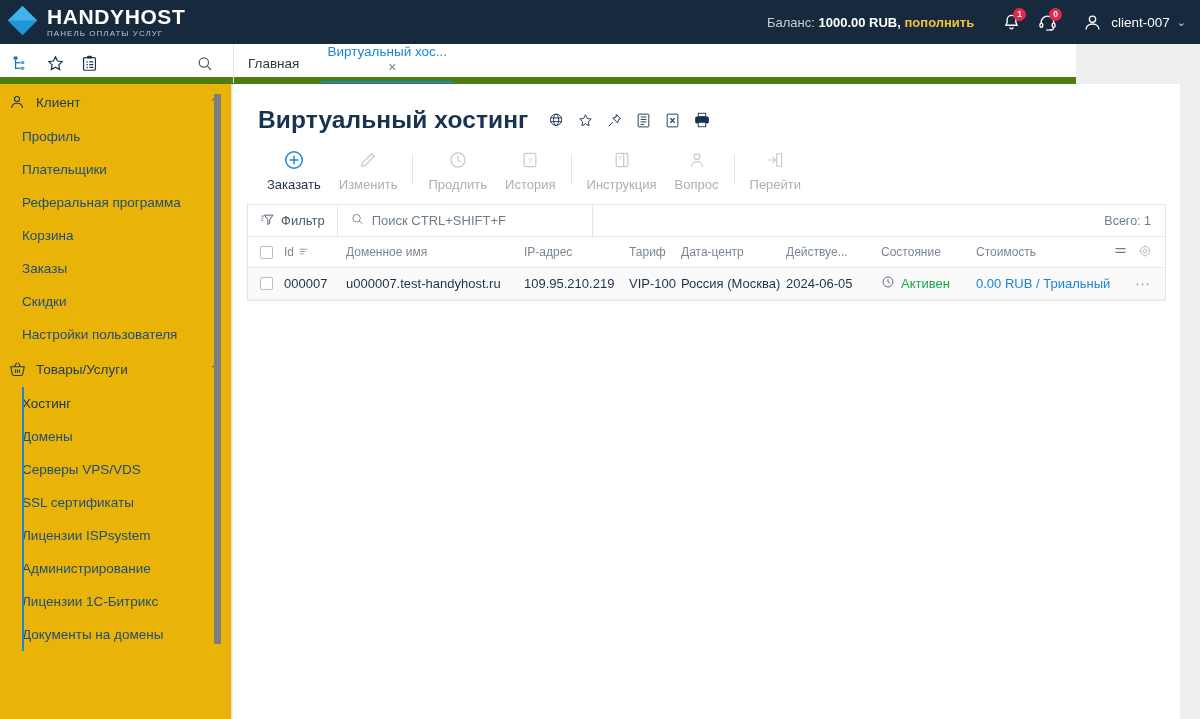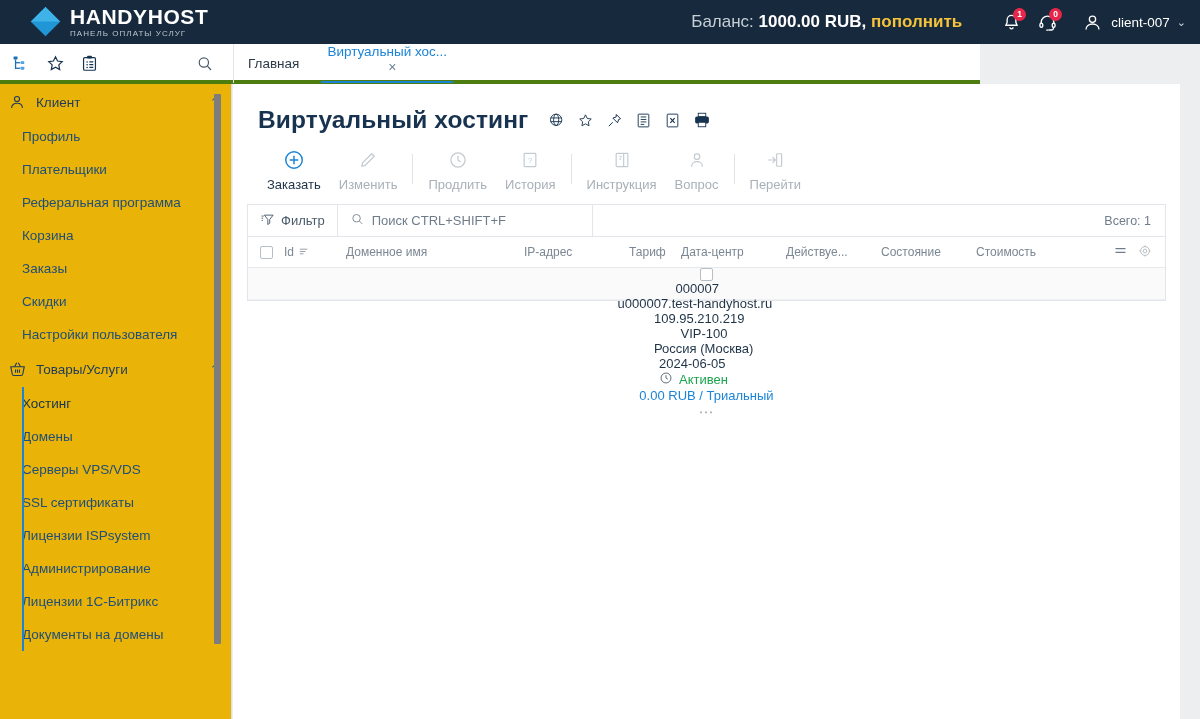--- a/index.html
+++ b/index.html
@@ -12,64 +12,64 @@
     -webkit-font-smoothing: antialiased;
   }
 
   
   .topbar {
     position: absolute; top: 0; left: 0;
     width: 1200px; height: 44px;
     background: #17293c;
     display: flex; align-items: center;
   }
-  .logo-wrap { display: flex; align-items: center; padding-left: 31px; }
+  .logo-wrap { display: flex; align-items: flex-start; padding-left: 8px; }
   .logo-diamond { width: 30px; height: 30px; position: relative; margin-right: 9px; }
   .logo-diamond .d { position: absolute; width: 21px; height: 21px; transform: rotate(45deg); top: 4px; left: 4px; }
   .logo-diamond .d1 { background: #2196d6; }
   .logo-diamond .d2 {
     background: #3fb3e8;
     clip-path: polygon(0 0, 100% 0, 0 100%);
   }
   .logo-text-block { line-height: 1; }
   .logo-name {
     color: #ffffff; font-size: 21px; font-weight: bold;
     letter-spacing: 0.6px; display: block;
   }
   .logo-sub {
     color: #bcc6d0; font-size: 8px; letter-spacing: 1.05px;
     display: block; margin-top: 3px;
   }
   .topbar-right {
     margin-left: auto; display: flex; align-items: center;
     padding-right: 14px; height: 44px;
   }
-  .balance { font-size: 17px; color: #c6ced6; margin-right: 34px; white-space: nowrap; }
+  .balance { font-size: 13px; color: #c6ced6; margin-right: 22px; white-space: nowrap; }
   .balance .bal-amount { color: #ffffff; font-weight: bold; }
   .balance .bal-link { color: #f5c33b; font-weight: bold; cursor: pointer; }
   .notif-icon { position: relative; width: 30px; height: 30px; margin-right: 6px; cursor: pointer;
                 display:flex; align-items:center; justify-content:center; }
   .badge {
     position: absolute; top: 1px; right: 0px;
     background: #e8264a; color: #fff;
     font-size: 8.5px; font-weight: bold;
     min-width: 13px; height: 13px; border-radius: 7px;
     display: flex; align-items: center; justify-content: center;
     padding: 0 3px; line-height: 1;
   }
   .user-block { display: flex; align-items: center; margin-left: 14px; cursor: pointer; }
   .user-name { color: #ffffff; font-size: 13.5px; margin: 0 7px 0 8px; }
   .caret-down { color: #cfd6de; font-size: 11px; }
 
   
   .secondbar {
     position: absolute; top: 44px; left: 0;
-    width: 980px; height: 40px;
+    width: 1076px; height: 40px;
     background: #ffffff;
-    border-bottom: 4px solid #4d7c0f;
+    border-bottom: 7px solid #4d7c0f;
   }
   .sb-icons {
     position: absolute; left: 0; top: 0; width: 232px; height: 39px;
     display: flex; align-items: center; padding-left: 4px;
   }
   .sb-ico { width: 34px; height: 34px; display: flex; align-items: center; justify-content: center; cursor: pointer; }
   .sb-search { margin-left: auto; margin-right: 10px; }
   .tabs {
     position: absolute; left: 233px; top: 0; height: 39px;
     display: flex; align-items: stretch;
@@ -182,21 +182,20 @@
   .tbl { margin: 0 14px 0 14px; border: 1px solid #e2e5e9; border-top: 1px solid #e2e5e9; }
   .tbl-head {
     display: flex; align-items: center; height: 31px;
     border-bottom: 1px solid #e6e9ec; font-size: 12px; color: #7b8793;
     background: #ffffff;
   }
   .tbl-row {
     display: flex; align-items: center; height: 32px;
     font-size: 13px; color: #1f3347; background: #fafafa;
     border-bottom: 1px solid #eef0f2;
-    flex-direction: column;
   }
   .c-chk { width: 36px; display: flex; align-items: center; justify-content: center; flex: none; }
   .chk {
     width: 13px; height: 13px; border: 1px solid #b7bec6; border-radius: 2px;
     background: #fff; cursor: pointer;
   }
   .c-id     { width: 62px; flex: none; display:flex; align-items:center; gap:4px; }
   .c-domain { width: 178px; flex: none; }
   .c-ip     { width: 105px; flex: none; }
   .c-tariff { width: 52px; flex: none; }

